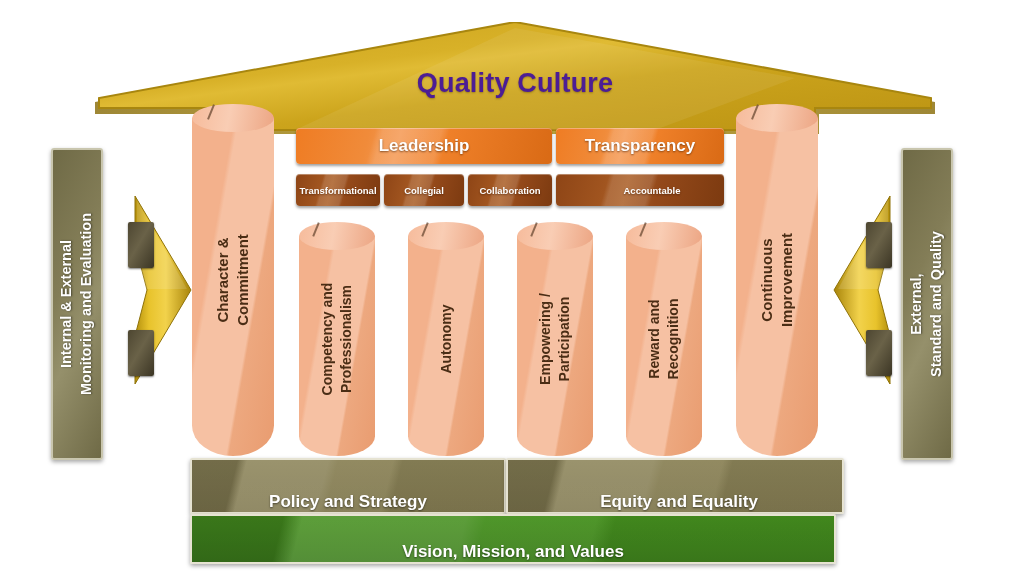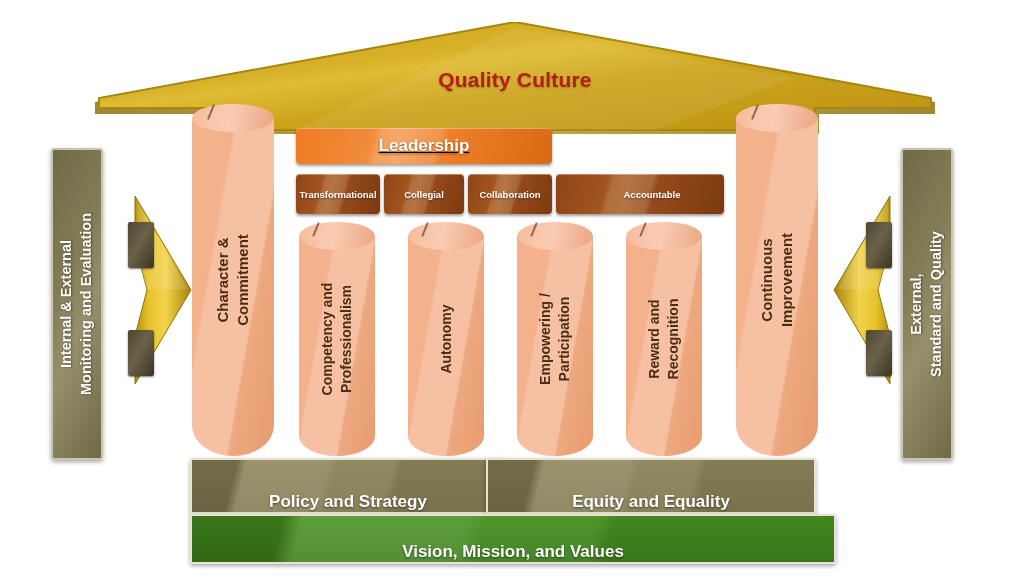--- a/index.html
+++ b/index.html
@@ -4,21 +4,21 @@
 <style>
   html,body{margin:0;padding:0;background:#ffffff;}
   body{width:1024px;height:576px;overflow:hidden;
        font-family:"Liberation Sans", sans-serif;}
   #stage{position:relative;width:1024px;height:576px;background:#fff;}
 
   
   #roof{position:absolute;left:95px;top:22px;width:840px;height:112px;}
   .roof-poly{position:absolute;left:0;top:0;width:100%;height:100%;}
   #roof-title{position:absolute;left:0;top:46px;width:840px;text-align:center;
-    color:#b91c1c;font-size:21px;font-weight:bold;letter-spacing:.2px;
+    color:#4c1d95;font-size:27px;font-weight:bold;letter-spacing:.2px;
     text-shadow:0 1px 2px rgba(90,70,0,.45);}
 
   
   .side-panel{position:absolute;width:48px;
     background:linear-gradient(115deg,#6f6a46 0%,#837d57 38%,#95906b 58%,#6f6a46 100%);
     border:2px solid #c9c6ae;border-radius:3px;
     box-shadow:0 2px 4px rgba(0,0,0,.35);}
   .side-panel .vtext{position:absolute;left:50%;top:50%;
     transform:translate(-50%,-50%) rotate(-90deg);
     white-space:nowrap;color:#fff;font-size:14.5px;font-weight:bold;
@@ -49,22 +49,22 @@
   .pillar .capstripe{position:absolute;background:#6b4a33;opacity:.75;}
   .pillar .label{position:absolute;left:50%;top:50%;
     transform:translate(-50%,-50%) rotate(-90deg);white-space:nowrap;
     color:#4a2d15;font-size:15px;font-weight:bold;line-height:1.35;
     text-align:center;}
   .pillar.small .label{font-size:14px;}
 
   
   #brick-zone{position:absolute;left:296px;top:128px;width:428px;height:82px;}
   .brick-row{position:absolute;left:0;width:100%;display:flex;gap:4px;}
-  #brick-row-top{top:0;height:36px;text-decoration:underline;}
-  #brick-row-bot{top:46px;height:40px;border-radius:13px;}
+  #brick-row-top{top:0;height:36px;}
+  #brick-row-bot{top:46px;height:32px;border-radius:13px;}
   .brick{position:relative;border-radius:4px;
     box-shadow:inset 0 1px 0 rgba(255,255,255,.35),0 2px 3px rgba(0,0,0,.38);
     display:flex;align-items:center;justify-content:center;overflow:hidden;}
   .brick.top{background:linear-gradient(104deg,#ef7c23 0%,#f08b3a 28%,#f59a55 40%,#ef8029 58%,#d96a15 100%);}
   .brick.bot{background:linear-gradient(104deg,#8e4516 0%,#a0541f 28%,#ab6029 42%,#94491a 60%,#7c3a10 100%);}
   .brick .btxt{position:relative;color:#fff;text-shadow:0 1px 2px rgba(60,25,0,.6);}
   .brick.top .btxt{font-size:17px;font-weight:bold;}
   .brick.bot .btxt{font-size:9.5px;font-weight:bold;}
   .brick .gloss{position:absolute;left:0;top:0;width:100%;height:100%;
     background:linear-gradient(106deg,rgba(255,255,255,0) 30%,rgba(255,255,255,.13) 33%,rgba(255,255,255,.13) 55%,rgba(255,255,255,0) 58%);}
@@ -73,21 +73,21 @@
   .found{position:absolute;display:flex;align-items:flex-end;justify-content:center;
     border:2px solid #e6e3d2;border-radius:2px;
     box-shadow:0 2px 4px rgba(0,0,0,.35);overflow:hidden;}
   .found .ftxt{position:relative;color:#fff;font-weight:bold;
     text-shadow:0 1px 2px rgba(0,0,0,.5);}
   .found .fgloss{position:absolute;left:0;top:0;width:100%;height:100%;
     background:linear-gradient(104deg,rgba(0,0,0,.18) 0%,rgba(0,0,0,.18) 14%,rgba(255,255,255,.12) 17%,rgba(255,255,255,.12) 42%,rgba(255,255,255,.05) 45%,rgba(255,255,255,.05) 62%,rgba(0,0,0,.07) 65%);}
   .found.olive{background:linear-gradient(180deg,#8c8459 0%,#827a51 100%);}
   .found.olive .ftxt{font-size:17px;}
   #found-policy{left:190px;top:458px;width:312px;height:52px;}
-  #found-equity{left:486px;top:458px;width:326px;height:52px;}
+  #found-equity{left:506px;top:458px;width:326px;height:52px;padding-left:8px;}
   #found-vision{left:190px;top:514px;width:642px;height:46px;
     background:linear-gradient(180deg,#46911f 0%,#3d7f1c 100%);}
   #found-vision .ftxt{font-size:17px;}
 </style>
 </head>
 <body>
 
 <div id="stage">
 
   <div id="roof">
@@ -163,20 +163,24 @@
   </div>
   <div id="bolt-r1" class="bolt"></div>
   <div id="bolt-r2" class="bolt"></div>
 
   <div id="brick-zone">
     <div id="brick-row-top" class="brick-row">
       <div class="brick top" style="flex:0 0 256px;">
         <div class="gloss"></div>
         <div class="btxt">Leadership</div>
       </div>
+      <div class="brick top" style="flex:1 1 auto;">
+        <div class="gloss"></div>
+        <div class="btxt">Transparency</div>
+      </div>
     </div>
     <div id="brick-row-bot" class="brick-row">
       <div class="brick bot" style="flex:0 0 84px;">
         <div class="gloss"></div>
         <div class="btxt">Transformational</div>
       </div>
       <div class="brick bot" style="flex:0 0 80px;">
         <div class="gloss"></div>
         <div class="btxt">Collegial</div>
       </div>

